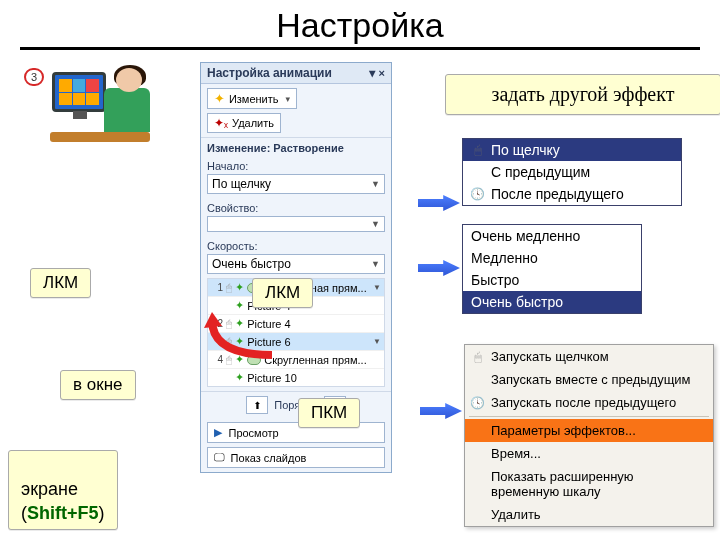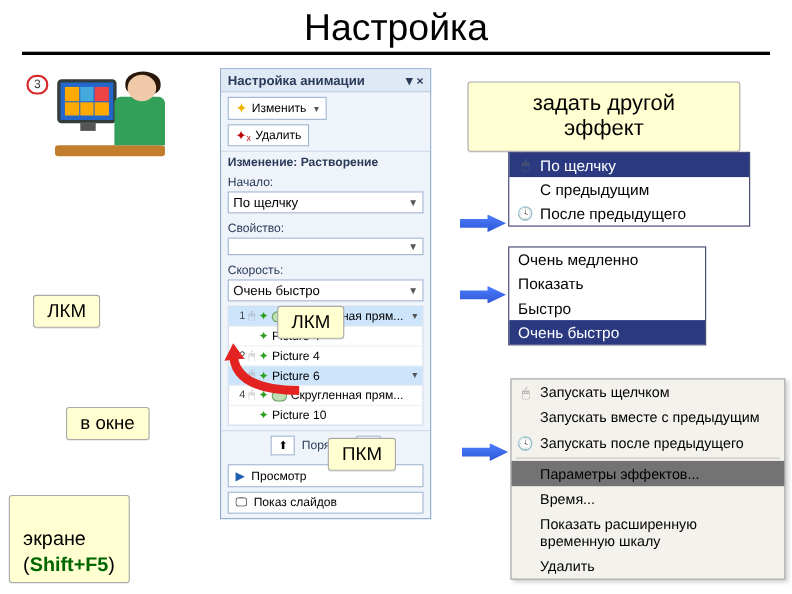--- a/index.html
+++ b/index.html
@@ -109,21 +109,21 @@
   .ic { width: 14px; display: inline-flex; justify-content: center; color: #666; font-size: 12px; }
   .shift { color:#006600; font-weight:bold; }
 
   
   .menu {
     position: absolute; background: #f4f2ec; border: 1px solid #a0a0a0;
     box-shadow: 2px 2px 4px rgba(0,0,0,0.2); font-size: 13px;
     width: 250px;
   }
   .menu .mrow { display:flex; align-items:center; gap:8px; padding: 4px 8px 4px 26px; position:relative; }
-  .menu .mrow.hl { background:#737373; }
+  .menu .mrow.hl { background:#f97316; }
   .menu .sep { border-top: 1px solid #c8c4b8; margin: 2px 4px; }
   .menu .mic { position:absolute; left:5px; width:16px; text-align:center; color:#888; font-size:12px; }
 
   
   .red-arrow { position:absolute; width:80px; height:50px; }
   .red-arrow svg { overflow:visible; }
 </style>
 </head>
 <body>
 
@@ -237,21 +237,21 @@
   <div class="footer-btn">
     <span class="play-ic">▶</span>
     <span>Просмотр</span>
   </div>
   <div class="footer-btn" style="margin-top:0">
     <span>🖵</span>
     <span>Показ слайдов</span>
   </div>
 </div>
 
-<div class="callout big" style="left:425px; top:74px; width:248px; text-align:center;">задать другой эффект</div>
+<div class="callout big" style="left:445px; top:74px; width:276px; text-align:center;font-family:Liberation Serif, serif;">задать другой эффект</div>
 
 <div class="callout" style="left:30px; top:268px;">ЛКМ</div>
 <div class="callout" style="left:252px; top:278px;">ЛКМ</div>
 <div class="callout" style="left:298px; top:398px;">ПКМ</div>
 <div class="callout" style="left:60px; top:370px;">в окне</div>
 <div class="callout" style="left:8px; top:450px; line-height:1.3; font-size:18px;">
   <br>
   <span>экране</span><br>
   <span>(</span><span class="shift">Shift+F5</span><span>)</span>
 </div>
@@ -280,21 +280,21 @@
     <span class="ic">🕓</span>
     <span>После предыдущего</span>
   </div>
 </div>
 
 <div class="right-box" style="left:462px; top:224px; width:180px;">
   <div class="row">
       <span>Очень медленно</span>
     </div>
   <div class="row">
-      <span>Показать</span>
+      <span>Медленно</span>
     </div>
   <div class="row">
       <span>Быстро</span>
     </div>
   <div class="row hl">
       <span>Очень быстро</span>
     </div>
 </div>
 
 <div class="menu" style="left:464px; top:344px;">

